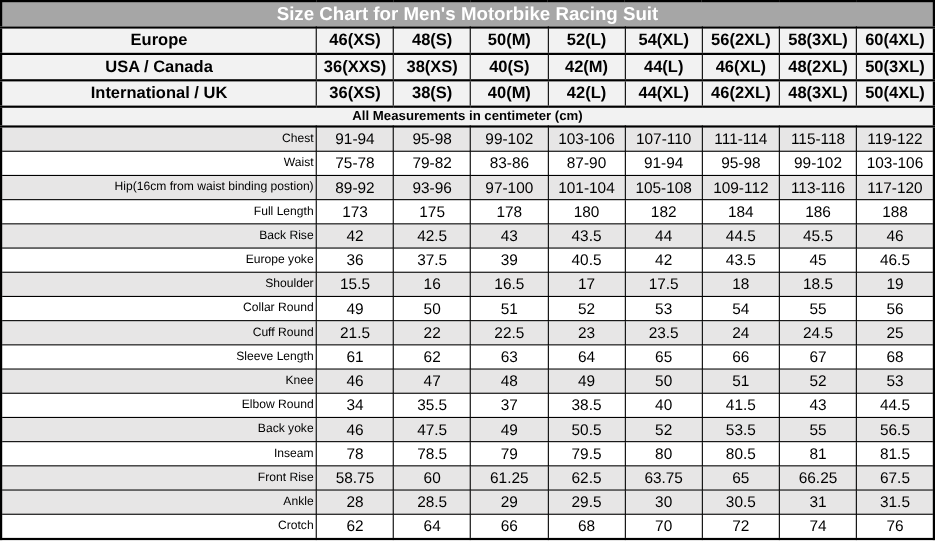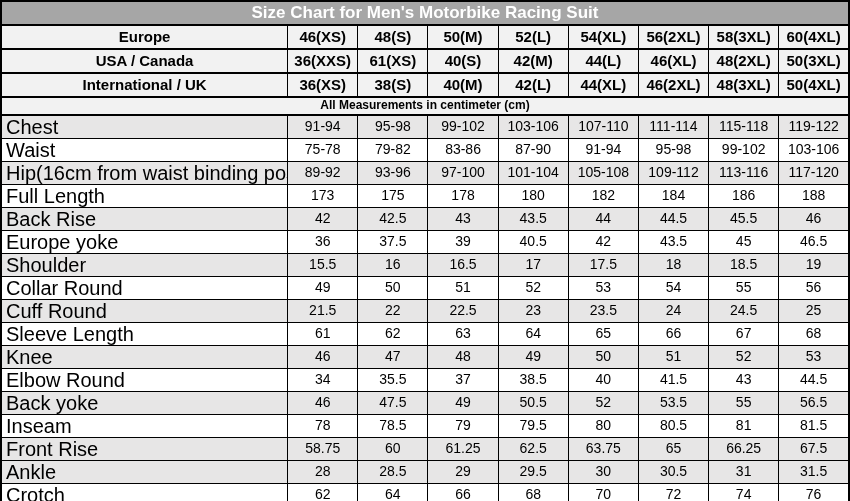--- a/index.html
+++ b/index.html
@@ -53,23 +53,23 @@
     border-bottom:2px solid var(--border);
   }
   tr.units-row td{
     background:var(--header-bg);
     font-weight:bold;
     font-size:12px;
     height:16px;
     border-bottom:2px solid var(--border);
   }
   td.m-label{
-    text-align:left;
+    text-align:right;
     padding-left:4px;
-    font-size:20px;
+    font-size:11px;
   }
   tr.shade td{
     background:var(--shade-bg);
   }
 </style>
 </head>
 <body>
 
 <table class="size-chart">
   <colgroup>
@@ -95,21 +95,21 @@
         <td>50(M)</td>
         <td>52(L)</td>
         <td>54(XL)</td>
         <td>56(2XL)</td>
         <td>58(3XL)</td>
         <td>60(4XL)</td>
       </tr>
       <tr class="size-row">
         <td>USA / Canada</td>
         <td>36(XXS)</td>
-        <td>61(XS)</td>
+        <td>38(XS)</td>
         <td>40(S)</td>
         <td>42(M)</td>
         <td>44(L)</td>
         <td>46(XL)</td>
         <td>48(2XL)</td>
         <td>50(3XL)</td>
       </tr>
       <tr class="size-row">
         <td>International / UK</td>
         <td>36(XS)</td>

